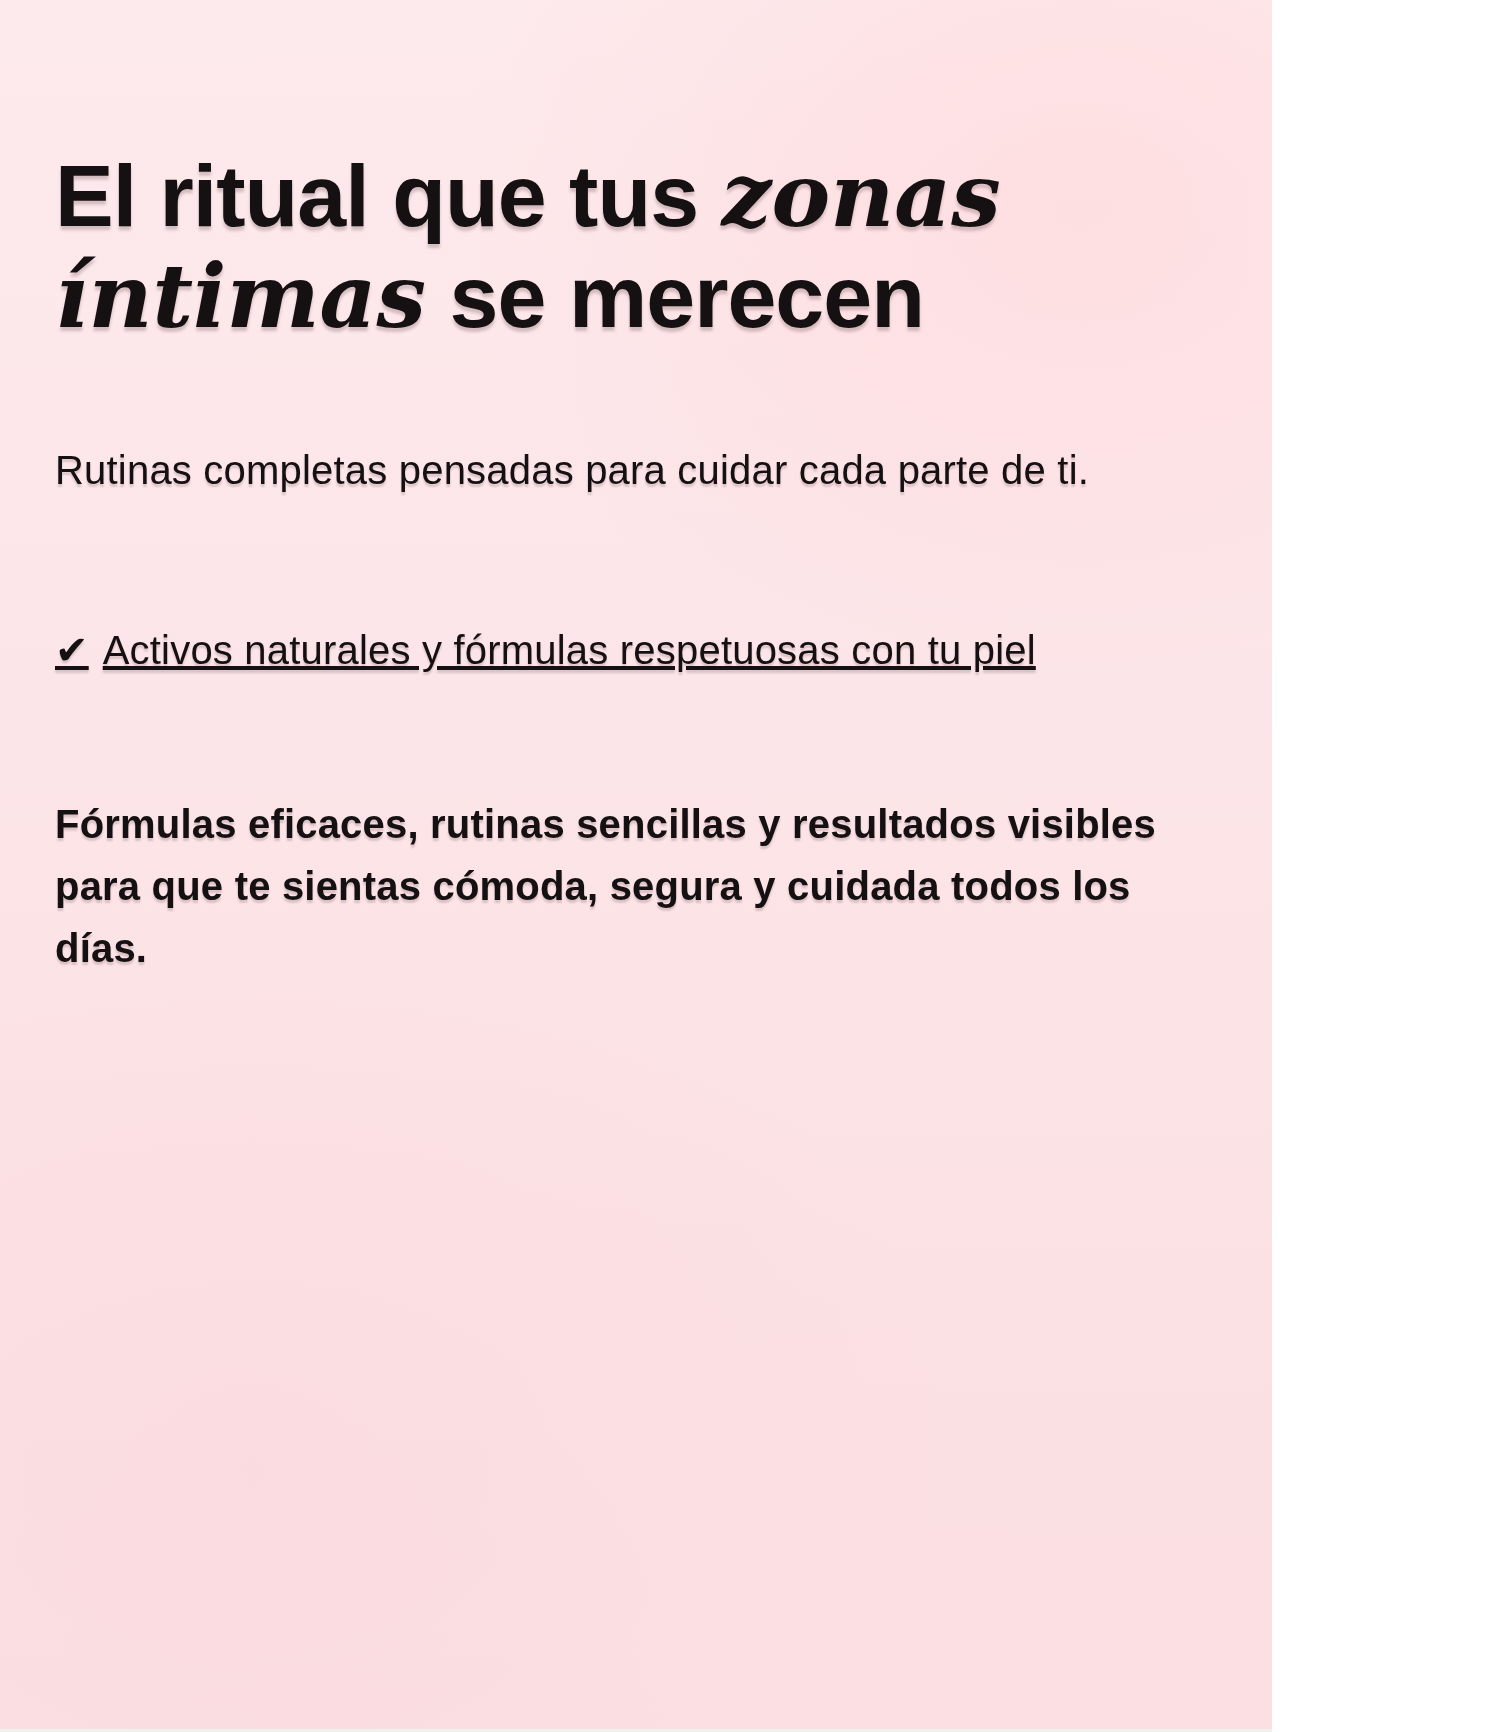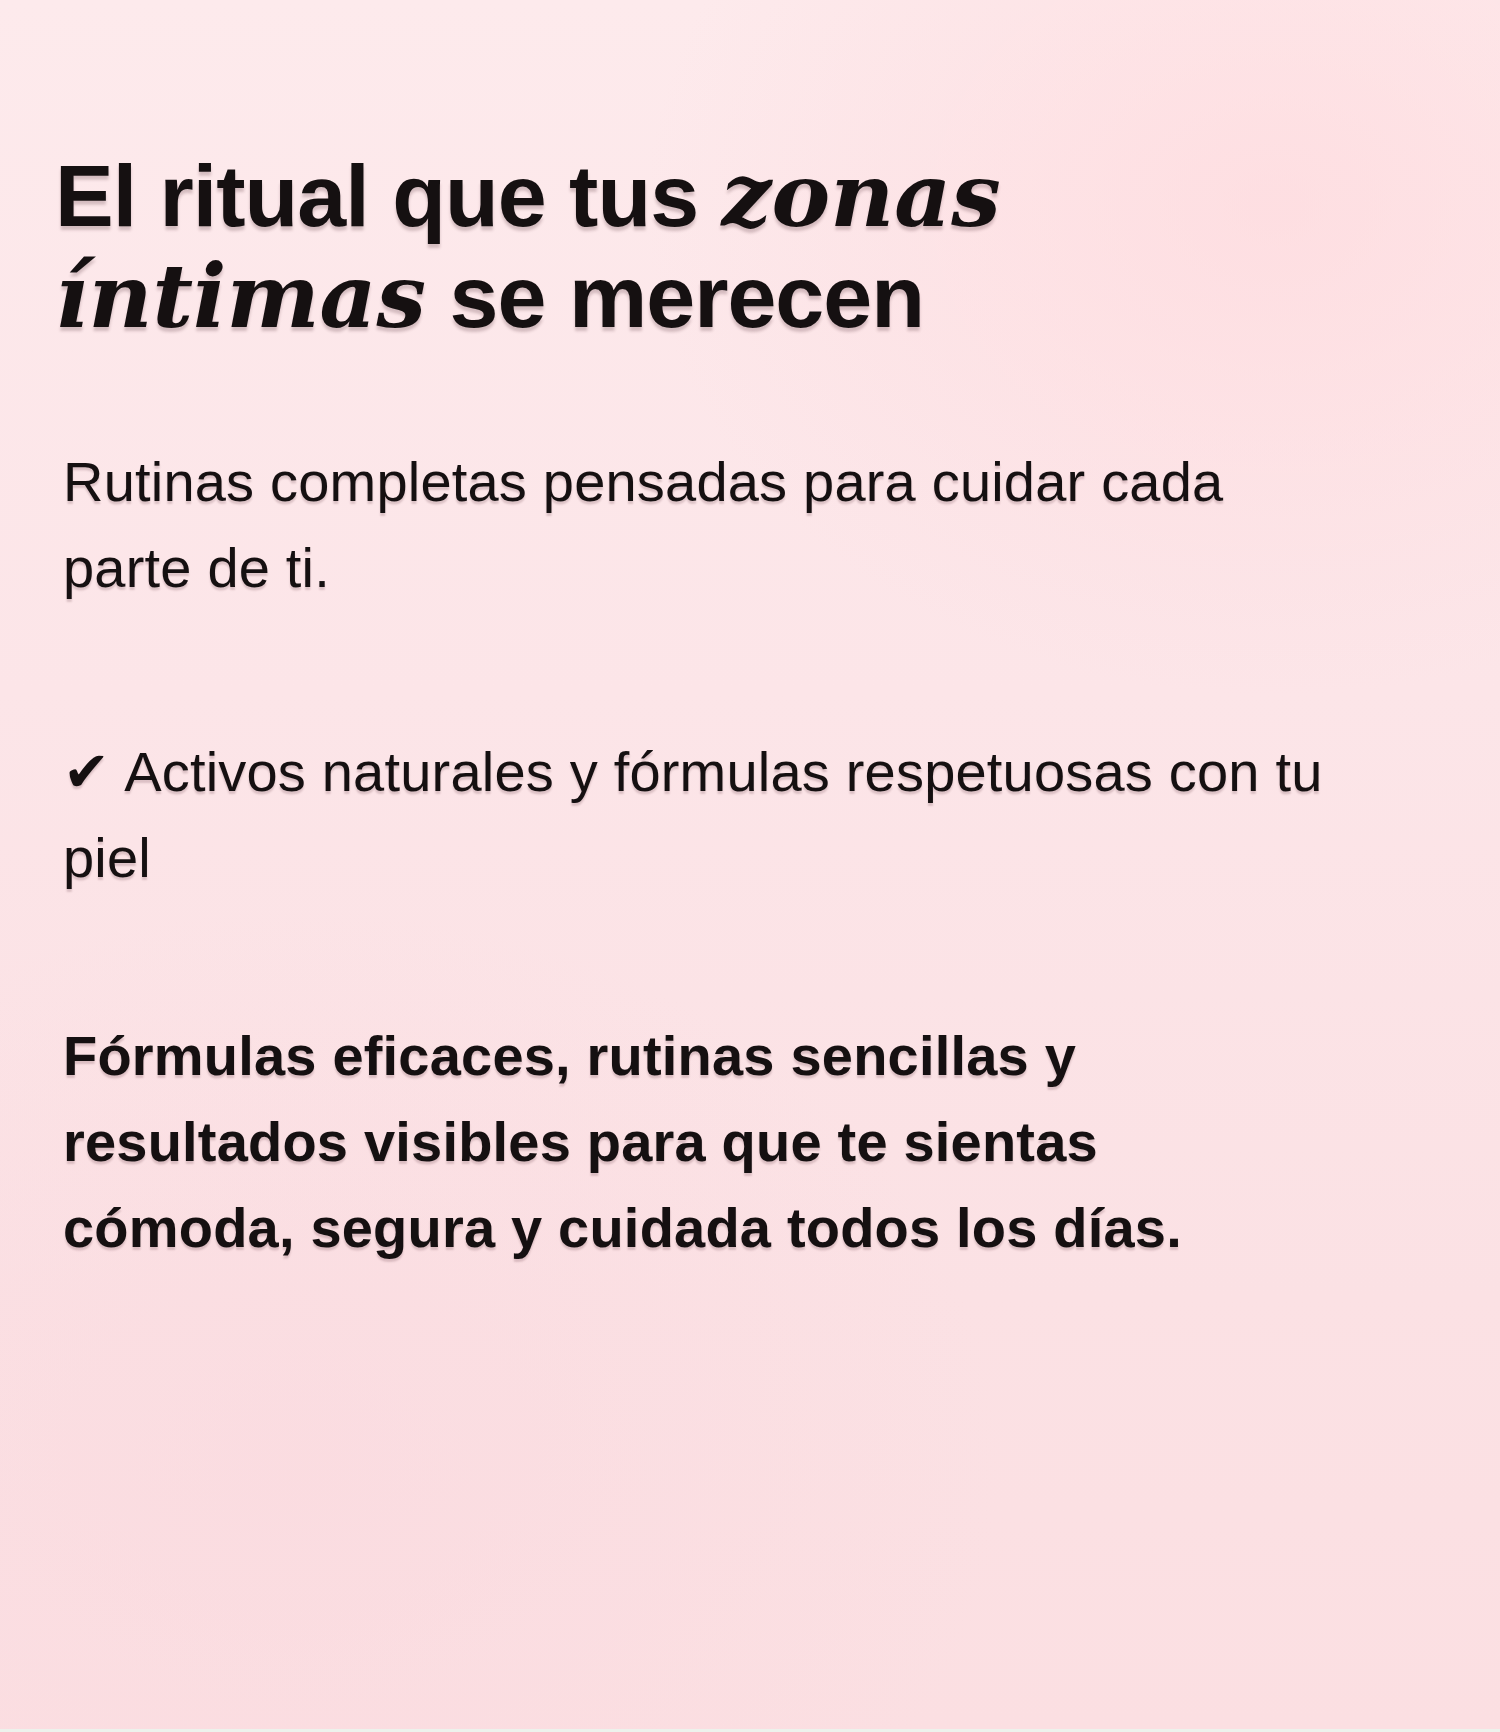--- a/index.html
+++ b/index.html
@@ -1,21 +1,21 @@
 <!DOCTYPE html>
 <html><head>
 <meta charset="utf-8">
 <style>
   html, body {
     margin: 0;
     padding: 0;
   }
   .canvas {
     position: relative;
-    width: 1500px;
+    width: 1272px;
     height: 1732px;
     overflow: hidden;
     box-sizing: border-box;
     background:
       radial-gradient(900px 700px at 85% 12%, rgba(255, 214, 218, 0.55), rgba(255, 214, 218, 0) 70%),
       radial-gradient(1000px 800px at 20% 85%, rgba(250, 216, 222, 0.5), rgba(250, 216, 222, 0) 70%),
       linear-gradient(180deg, #fdeaec 0%, #fce5e8 40%, #fbe1e4 75%, #fbdfe2 100%);
     border-bottom: 3px solid #edf2ec;
     font-family: "Liberation Sans", "DejaVu Sans", sans-serif;
     color: #151011;
@@ -32,35 +32,35 @@
     letter-spacing: -1px;
     text-shadow: 0 4px 3px rgba(70, 30, 40, 0.22);
   }
   .heading .em-serif {
     font-family: "DejaVu Serif", "Liberation Serif", serif;
     font-style: italic;
     font-weight: 600;
     letter-spacing: 0;
   }
   .body-text {
-    margin: 8px;
-    font-size: 56px;
-    line-height: 86px;
+    margin: 0;
+    font-size: 40px;
+    line-height: 62px;
     font-weight: 400;
     letter-spacing: 0.2px;
     text-shadow: 0 3px 2px rgba(70, 30, 40, 0.18);
   }
   .intro {
     margin-top: 92px;
     max-width: 1250px;
   }
   .bullet {
     max-width: 1300px;
   }
-  .bullet-1 { margin-top: 118px; }
+  .bullet-1 { margin-top: 118px; text-decoration: underline; }
   .bullet-2 { margin-top: 80px; }
   .bullet-3 { margin-top: 90px; }
   .check {
     display: inline;
     font-weight: 400;
     margin-right: 14px;
   }
   .closing {
     margin-top: 112px;
     max-width: 1280px;

